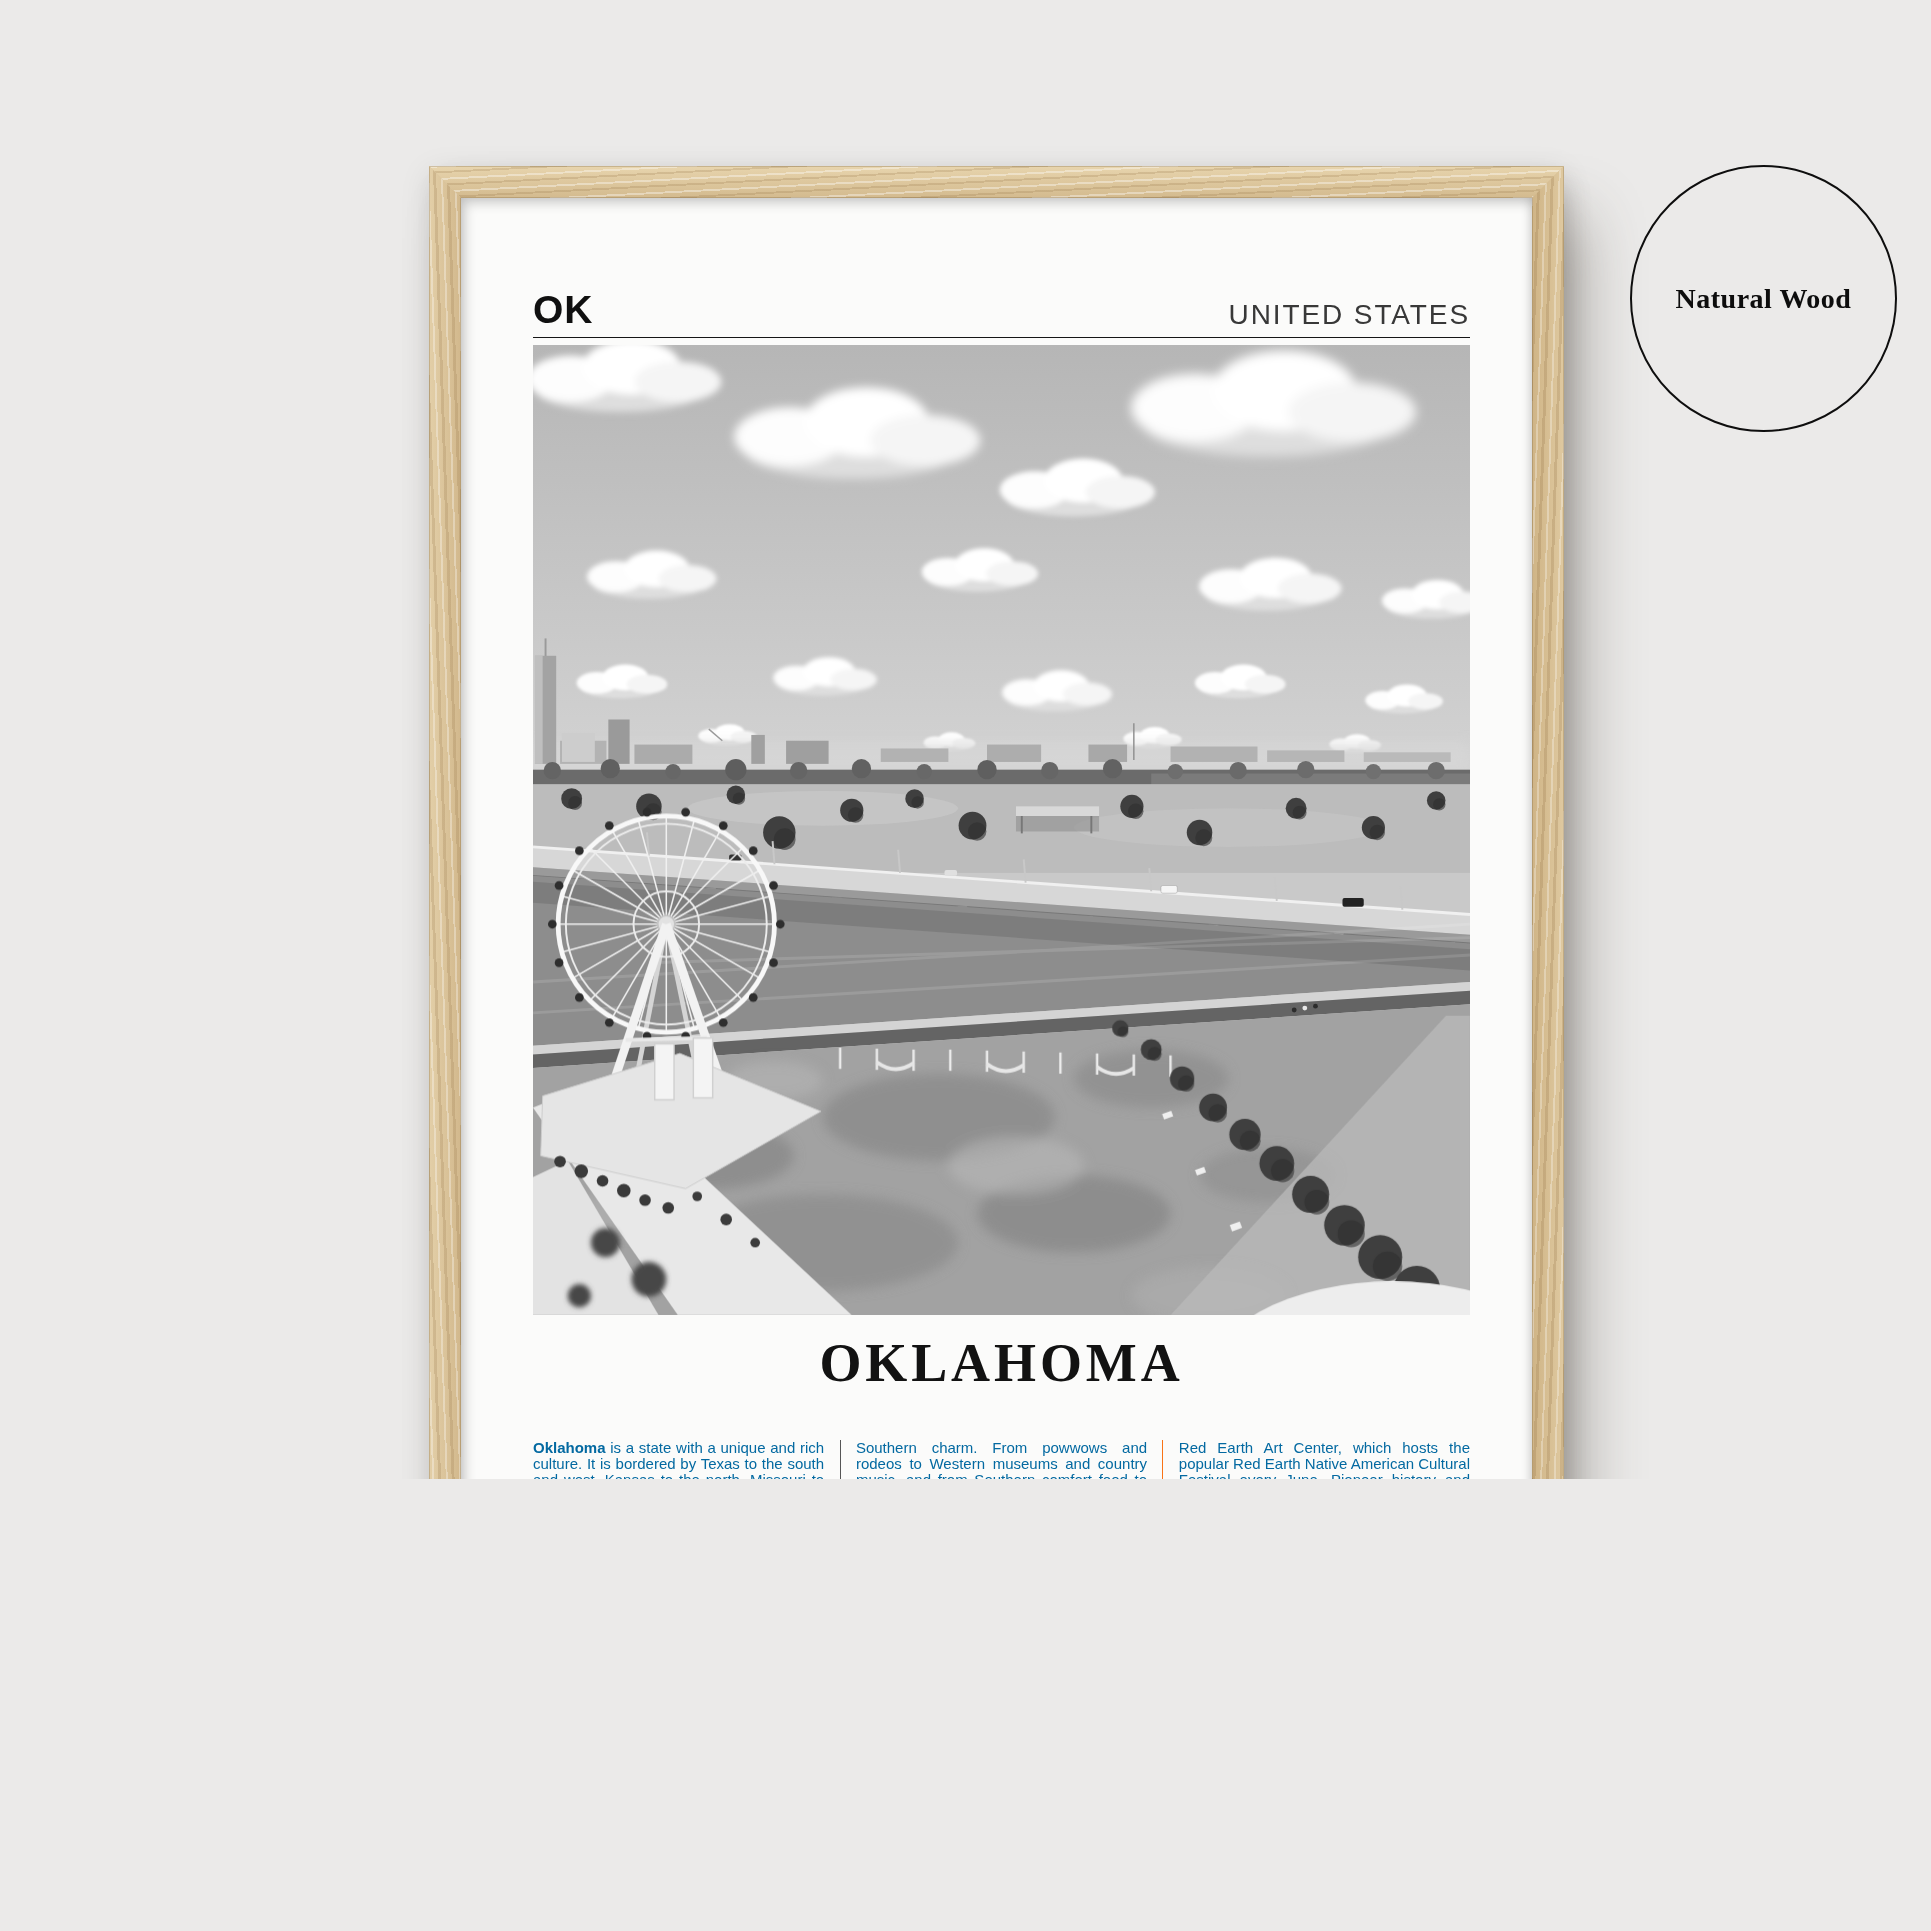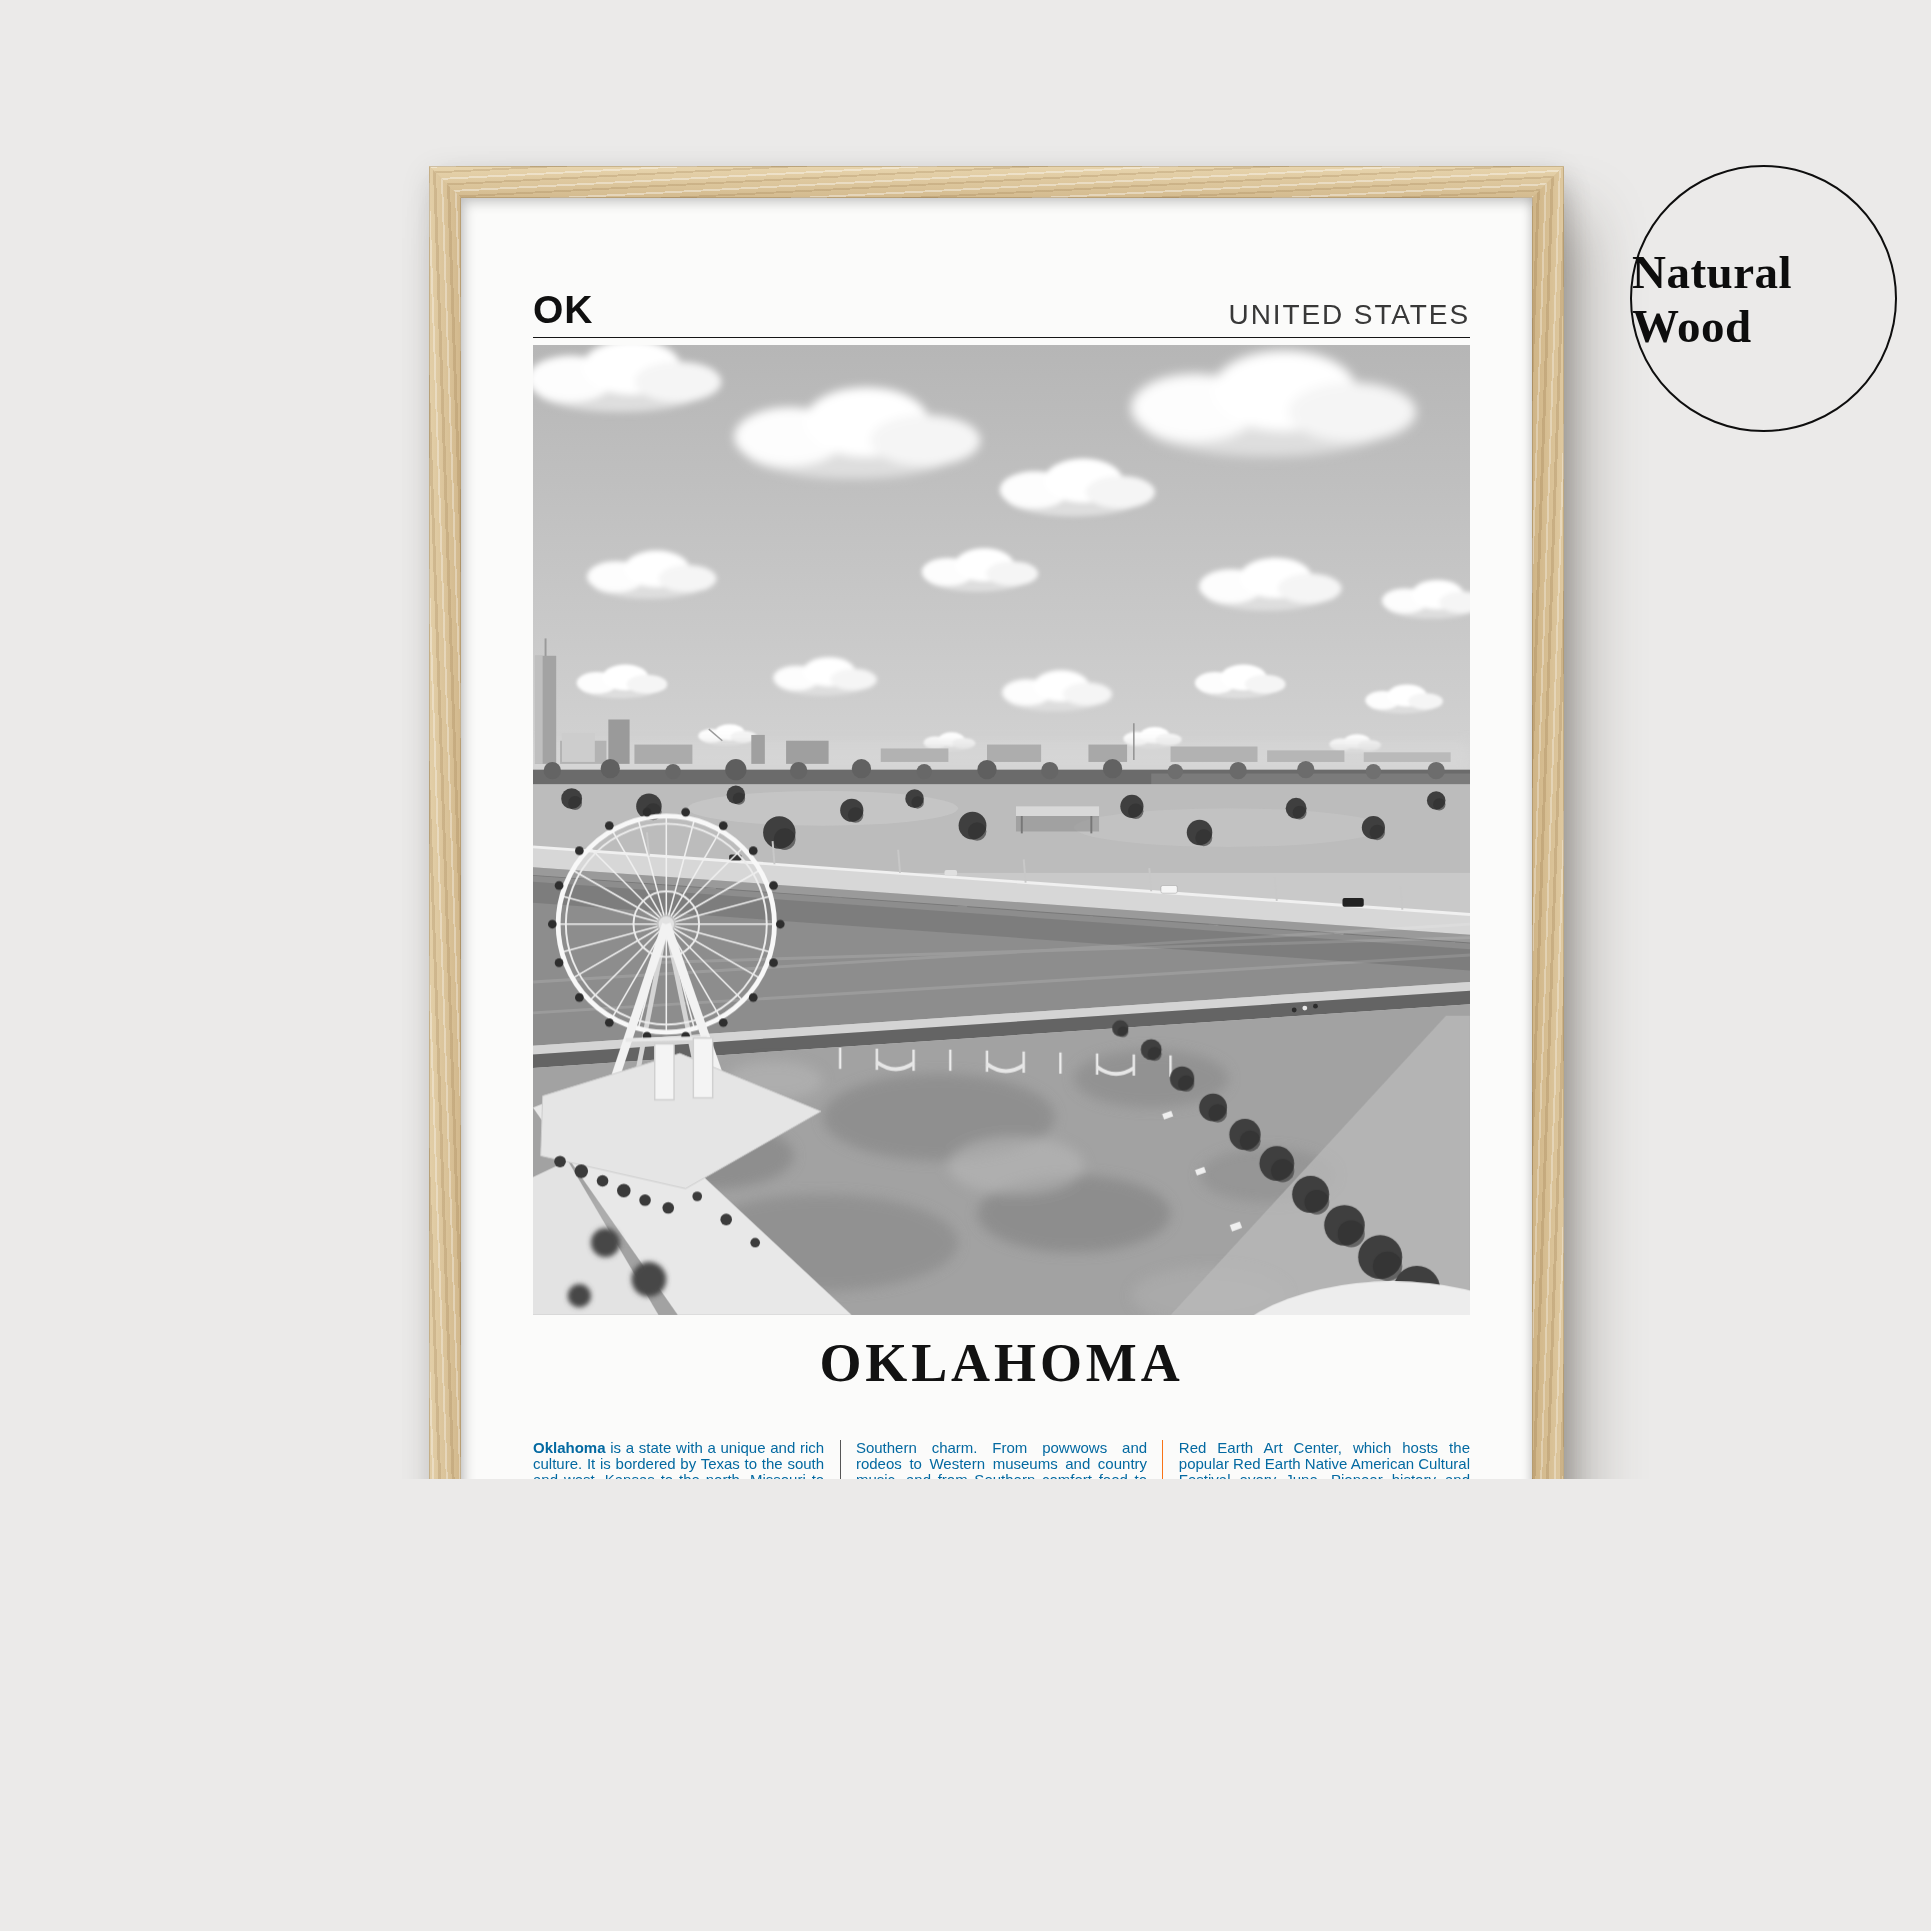--- a/index.html
+++ b/index.html
@@ -42,21 +42,21 @@
   .cols{margin-top:35px;display:flex;font-family:Liberation Sans, sans-serif;font-size:15px;
         line-height:16px;color:#0369a1;text-align:justify;}
   .col{flex:1 1 0;padding:0 15.4px;}
   .col:first-child{padding-left:0;}
   .col:last-child{padding-right:0;}
   .col.mid{border-left:1px solid #555;border-right:1px solid #f97316;}
   .col b{font-weight:bold;}
   
   .badge{position:absolute;left:1599px;top:165px;width:263px;height:263px;border:2.9px solid #0e0e0e;
          border-radius:50%;display:flex;align-items:center;justify-content:center;}
-  .badge span{font-family:"Liberation Serif",serif;font-weight:bold;font-size:47px;color:#0d0d0d;
+  .badge span{font-family:"Liberation Serif",serif;font-weight:bold;font-size:28px;color:#0d0d0d;
               letter-spacing:0.5px;}
 </style>
 </head>
 <body>
 
 <div class="stage">
 
   <div class="frame">
     <div class="wood top"></div>
     <div class="wood bottom"></div>

